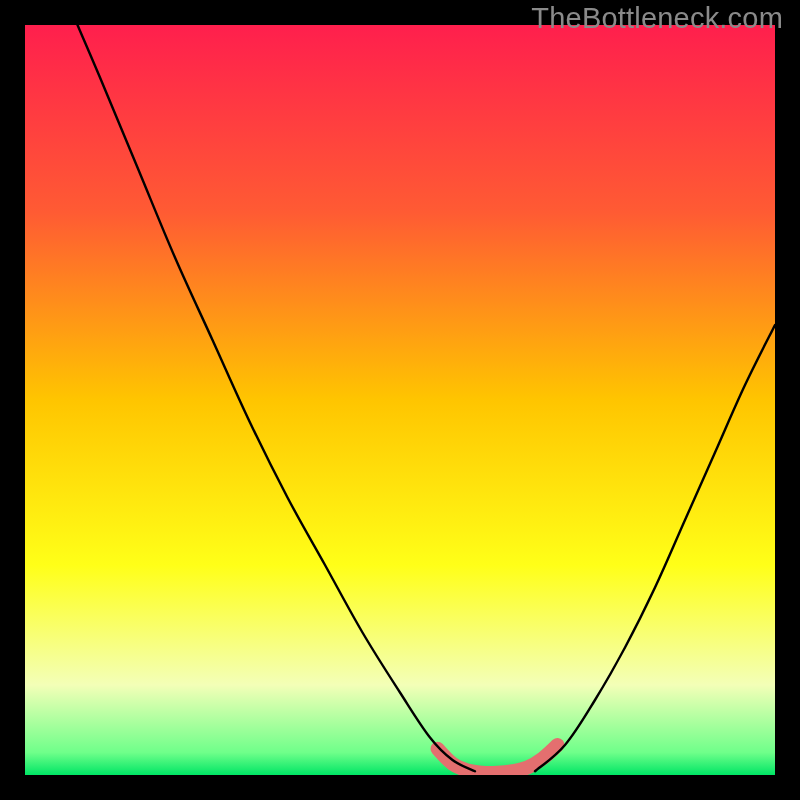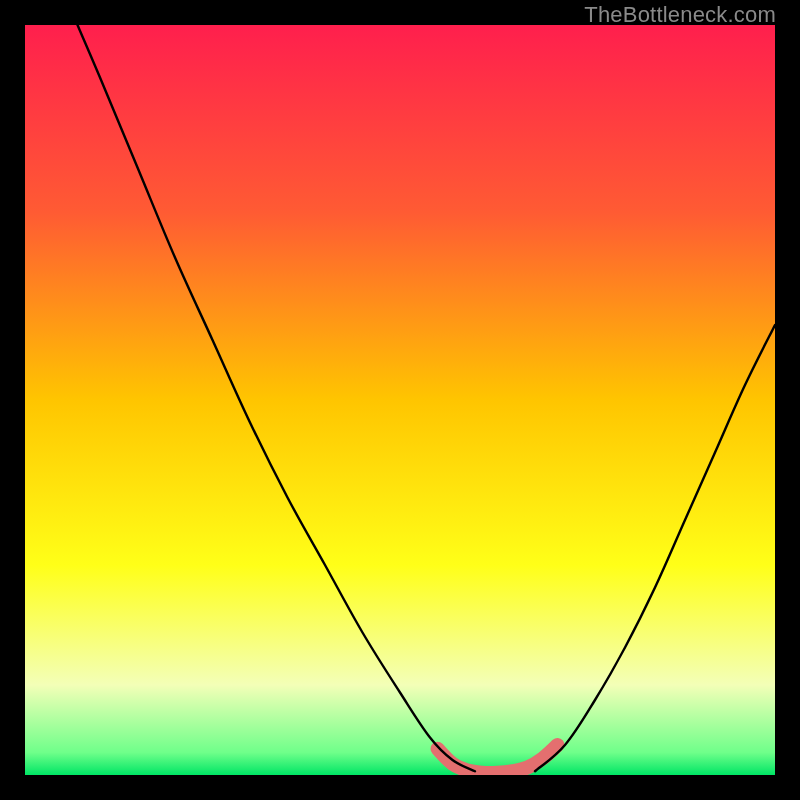--- a/index.html
+++ b/index.html
@@ -36,23 +36,23 @@
   svg.curves {
     position: absolute;
     left: 0;
     top: 0;
     width: 100%;
     height: 100%;
   }
   .watermark {
     position: absolute;
     top: 2px;
-    right: 24px;
+    right: 17px;
     font-family: Arial, Helvetica, sans-serif;
-    font-size: 22px;
+    font-size: 29px;
     color: #8a8a8a;
     letter-spacing: 0.2px;
   }
 </style>
 </head>
 <body>
 
 <div class="frame">
   <div class="plot">
     <svg class="gradient" viewBox="0 0 750 750" preserveAspectRatio="none">

